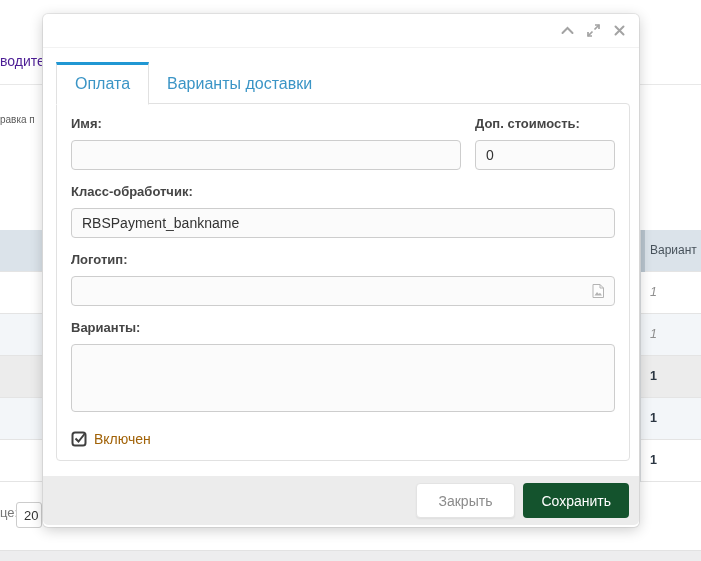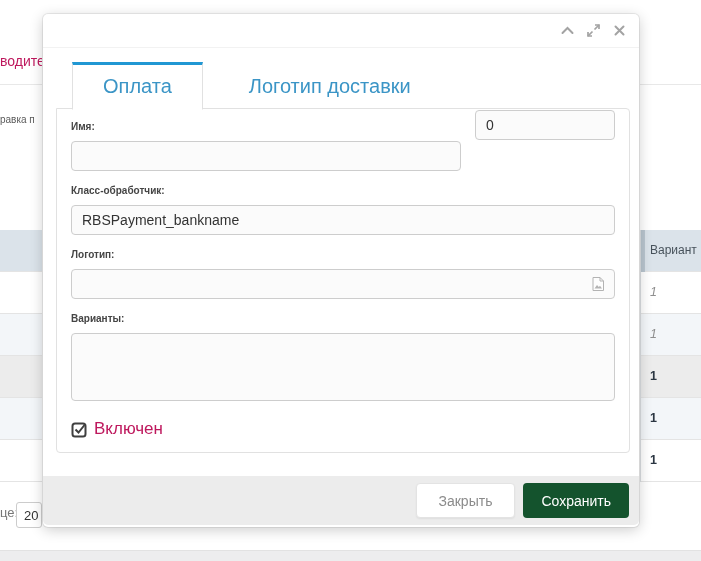--- a/index.html
+++ b/index.html
@@ -1,21 +1,21 @@
 <!DOCTYPE html>
 <html><head>
 <meta charset="utf-8">
 <style>
   * { margin:0; padding:0; box-sizing:border-box; }
   html,body { width:701px; height:561px; overflow:hidden; background:#fff;
               font-family:"Liberation Sans", sans-serif; }
   .stage { position:relative; width:701px; height:561px; overflow:hidden; }
 
   
-  .bg-link { position:absolute; left:0; top:53px; font-size:14px; color:#be185d; white-space:nowrap; }
+  .bg-link { position:absolute; left:0; top:53px; font-size:14px; color:#4c1d95; white-space:nowrap; }
   .bg-divider { position:absolute; left:0; top:84px; width:701px; height:1px; background:#e8e8e8; }
   .bg-text { position:absolute; left:0; top:114px; font-size:10px; color:#5a5a5a; white-space:nowrap; }
 
   .bg-row { position:absolute; left:0; width:701px; height:42px; border-bottom:1px solid #e4e4e4; }
   .bg-thead { top:230px; background:#dbe3ea; }
   .bg-thead .cell { position:absolute; left:650px; top:13px; font-size:12px; color:#47525b; white-space:nowrap; }
   .bg-thead-accent { position:absolute; left:641px; top:230px; width:4px; height:42px; background:#b9c5cf; }
   .bg-colline { position:absolute; left:640px; top:230px; width:1px; height:252px; background:#dcdfe2; }
   .bg-r1 { top:272px; background:#ffffff; }
   .bg-r2 { top:314px; background:#f3f6f9; }
@@ -34,38 +34,38 @@
 
   
   .modal { position:absolute; left:43px; top:14px; width:596px; height:513px;
            background:#fff; border-radius:5px; box-shadow:0 3px 14px rgba(0,0,0,.2), 0 0 0 1px #ededed;
            z-index:5; }
   .m-header { height:34px; border-bottom:1px solid #f2f2f2; display:flex;
               justify-content:flex-end; align-items:center; gap:12px; padding-right:13px; }
   .hicon { width:14px; height:14px; display:flex; align-items:center; justify-content:center; cursor:pointer; }
 
   .m-tabs { display:flex; margin:14px 0 0 13px; position:relative; z-index:2; }
-  .tab { font-size:20px; color:#3b95c6; padding:13px 30px 11px; cursor:pointer; white-space:nowrap;margin-left:16px; }
+  .tab { font-size:16px; color:#3b95c6; padding:13px 18px 11px; cursor:pointer; white-space:nowrap; }
   .tab.active { border:1px solid #e1e1e1; border-bottom:1px solid #fff; border-top:3px solid #2097d3;
                 background:#fff; margin-bottom:-1px; padding-top:10px; }
 
   .m-panel { margin:-1px 9px 0 13px; border:1px solid #e1e1e1; border-radius:0 4px 4px 4px;
              padding:1px 14px 13px; position:relative; z-index:1; background:#fff; }
-  .f-label { font-size:10px; font-weight:bold; color:#454545; margin:14px 0 9px; }
+  .f-label { font-size:13px; font-weight:bold; color:#454545; margin:14px 0 9px; }
   .f-label.first { margin-top:11px; }
   .row2 { display:flex; gap:14px; }
   .col-name { width:390px; }
   .col-cost { flex:1; }
   .inp { width:100%; height:30px; border:1px solid #cdcdcd; border-radius:4px; background:#fbfbfb;
          font-family:"Liberation Sans", sans-serif; font-size:14px; color:#333; padding:0 10px; outline:none; }
   .logo-wrap { position:relative; }
   .logo-icon { position:absolute; right:9px; top:7px; }
   textarea.inp { height:68px; resize:none; padding-top:6px; }
   .chk-row { display:flex; align-items:center; gap:6px; margin-top:14px; }
-  .chk-label { font-size:17px; color:#be185d; }
+  .chk-label { font-size:14px; color:#a16207; }
 
   .m-footer { position:absolute; left:0; right:0; bottom:2px; height:49px; background:#ececec;
               border-radius:0 0 5px 5px; display:flex; justify-content:flex-end; align-items:center;
               gap:8px; padding-right:10px; }
   .btn { height:35px; border-radius:4px; font-family:"Liberation Sans", sans-serif;
          font-size:14px; cursor:pointer; }
   .btn-close { background:#fff; border:1px solid #e3e3e3; color:#8b8b8b; padding:0 22px;
                box-shadow:0 1px 2px rgba(0,0,0,.06); }
   .btn-save { background:#14532d; border:none; color:#fff; padding:0 18px; }
 </style>
@@ -121,30 +121,31 @@
       </span>
       <span class="hicon">
         <svg width="11" height="11" viewBox="0 0 11 11" fill="none">
           <path d="M1.5 1.5 L9.5 9.5 M9.5 1.5 L1.5 9.5" stroke="#a3a3a3" stroke-width="2" stroke-linecap="round"></path>
         </svg>
       </span>
     </div>
 
     <div class="m-tabs">
       <div class="tab active">Оплата</div>
-      <div class="tab">Логотип доставки</div>
+      <div class="tab">Варианты доставки</div>
     </div>
 
     <div class="m-panel">
       <div class="row2">
         <div class="col-name">
           <div class="f-label first">Имя:</div>
           <input class="inp" value="" style="">
         </div>
         <div class="col-cost">
+          <div class="f-label first">Доп. стоимость:</div>
           <input class="inp" value="0" style="">
         </div>
       </div>
 
       <div class="f-label">Класс-обработчик:</div>
       <input class="inp" value="RBSPayment_bankname" style="">
 
       <div class="f-label">Логотип:</div>
       <div class="logo-wrap">
         <input class="inp" value="" style="">

